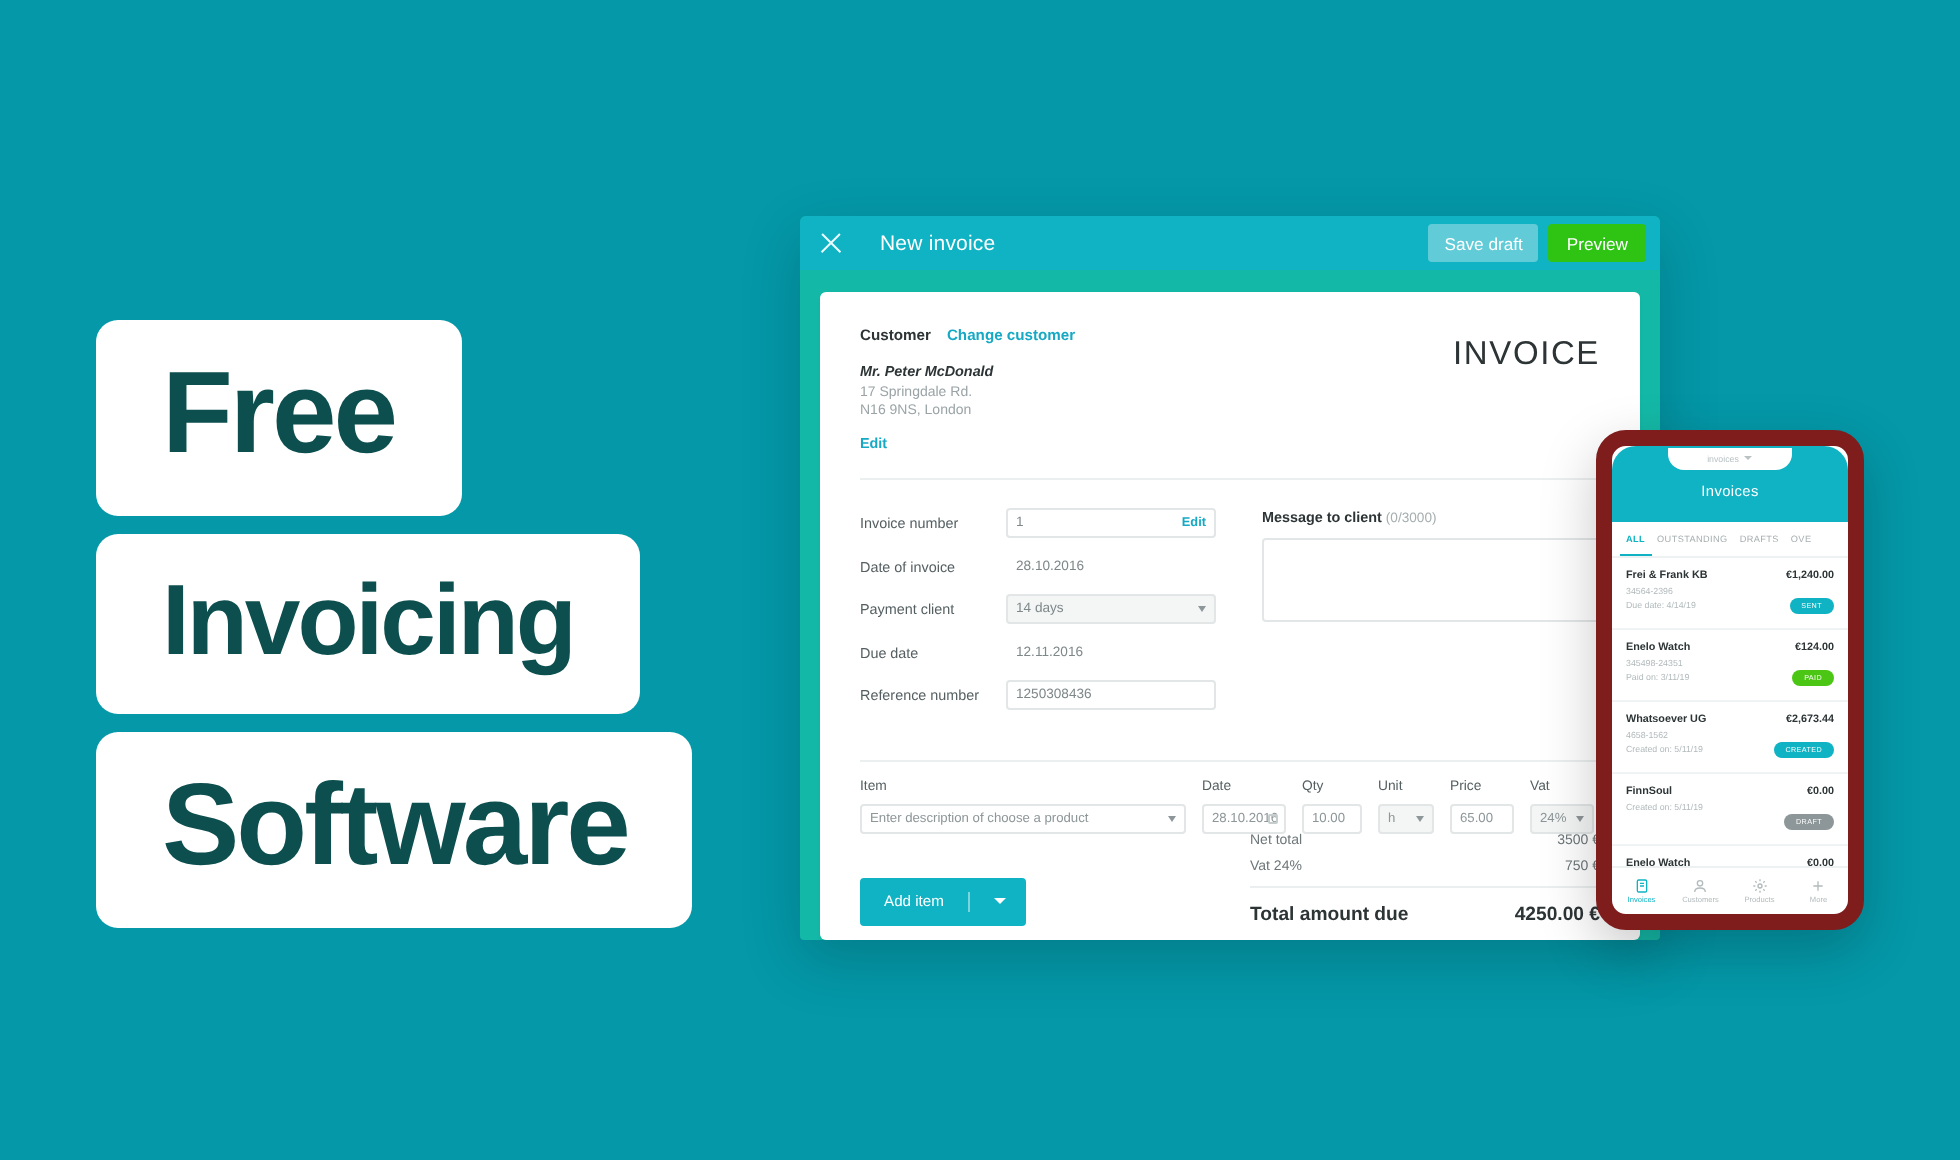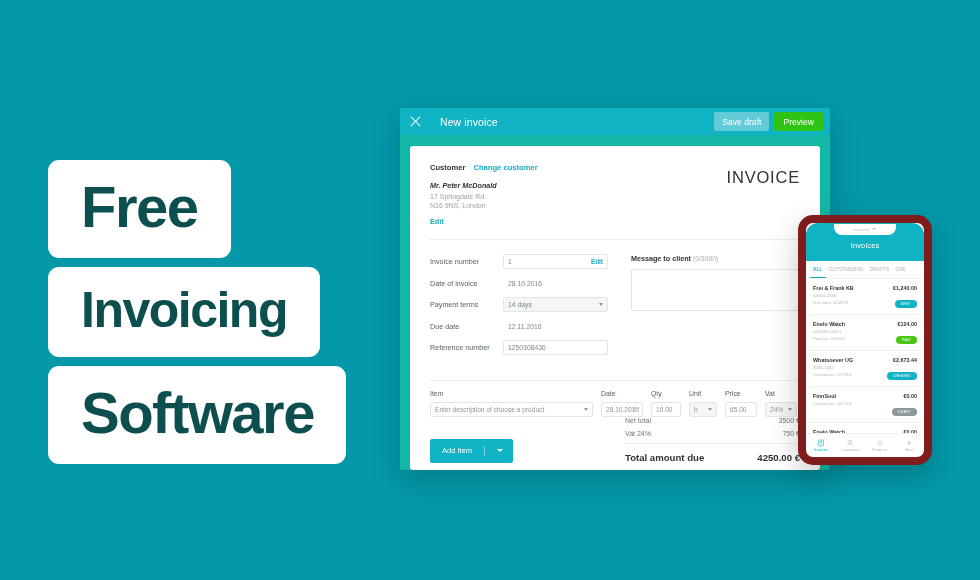--- a/index.html
+++ b/index.html
@@ -227,21 +227,21 @@
               <span class="f-edit">Edit</span>
             </span>
           </div>
 
           <div class="f-row">
             <span class="f-label">Date of invoice</span>
             <span class="f-input plain">28.10.2016</span>
           </div>
 
           <div class="f-row">
-            <span class="f-label">Payment terms</span>
+            <span class="f-label">Payment client</span>
             <span class="f-input grey">
               <span>14 days</span>
               <span class="caret"></span>
             </span>
           </div>
 
           <div class="f-row">
             <span class="f-label">Due date</span>
             <span class="f-input plain">12.11.2016</span>
           </div>

